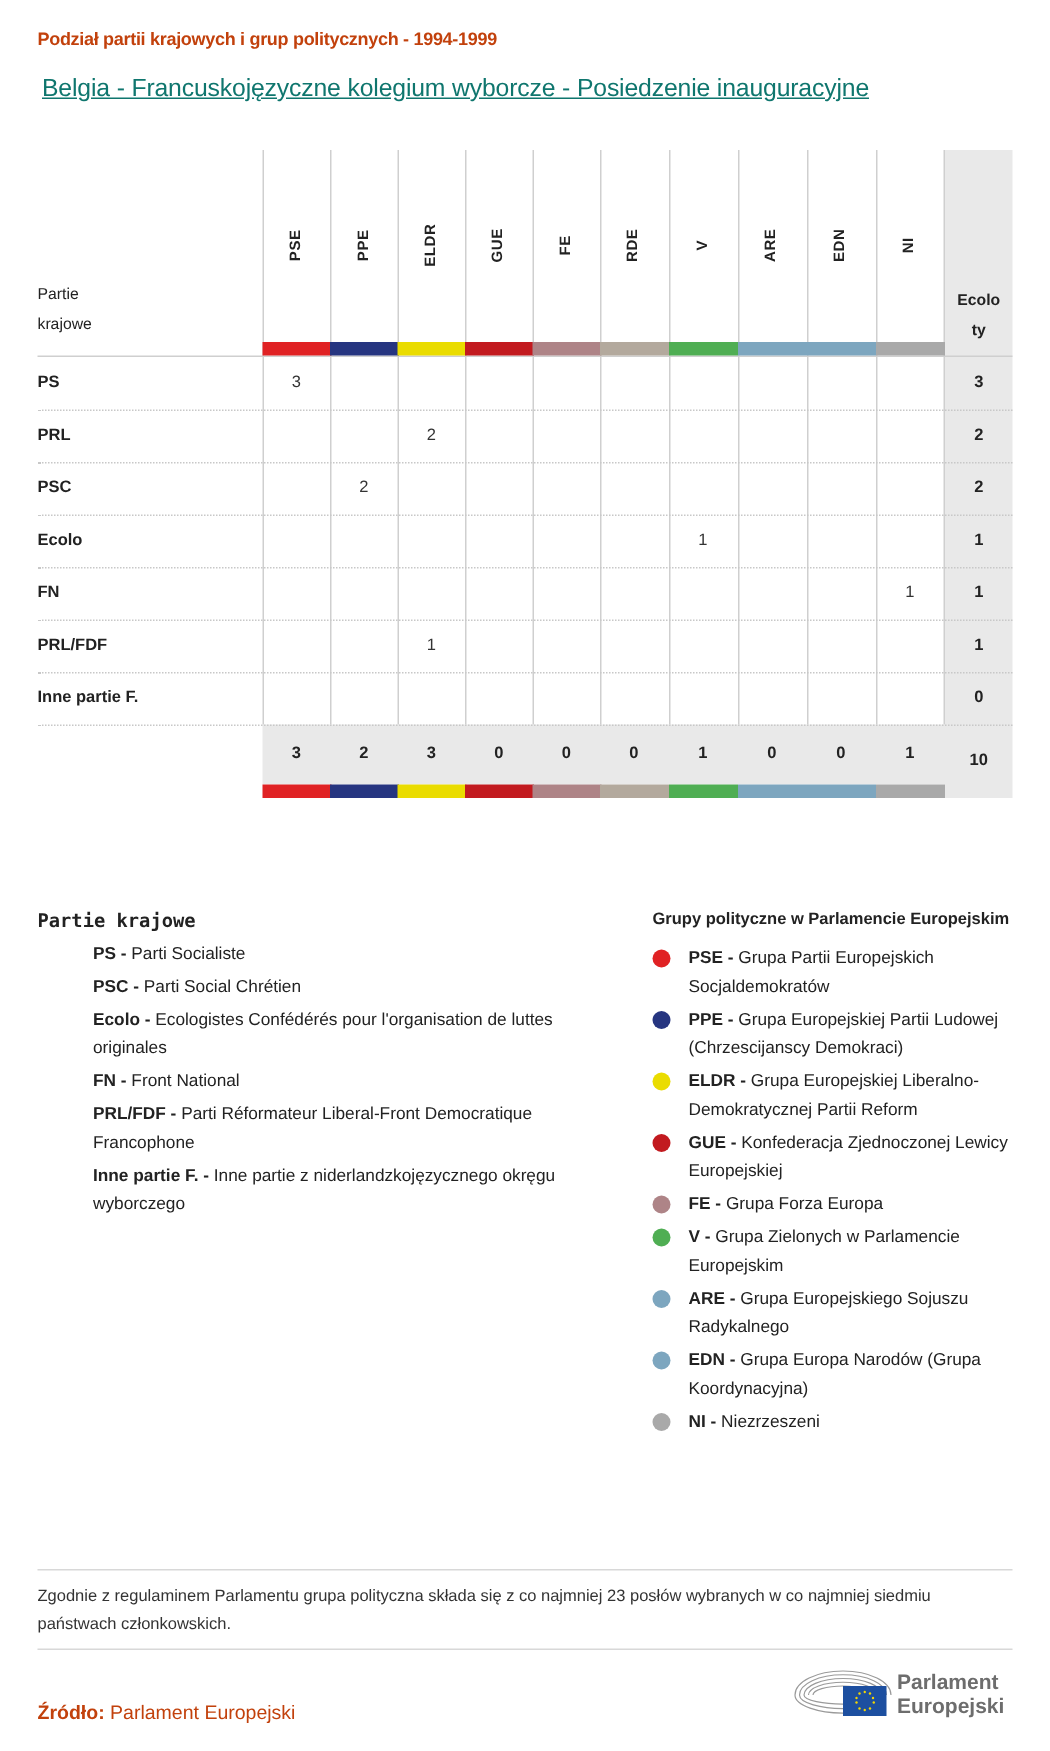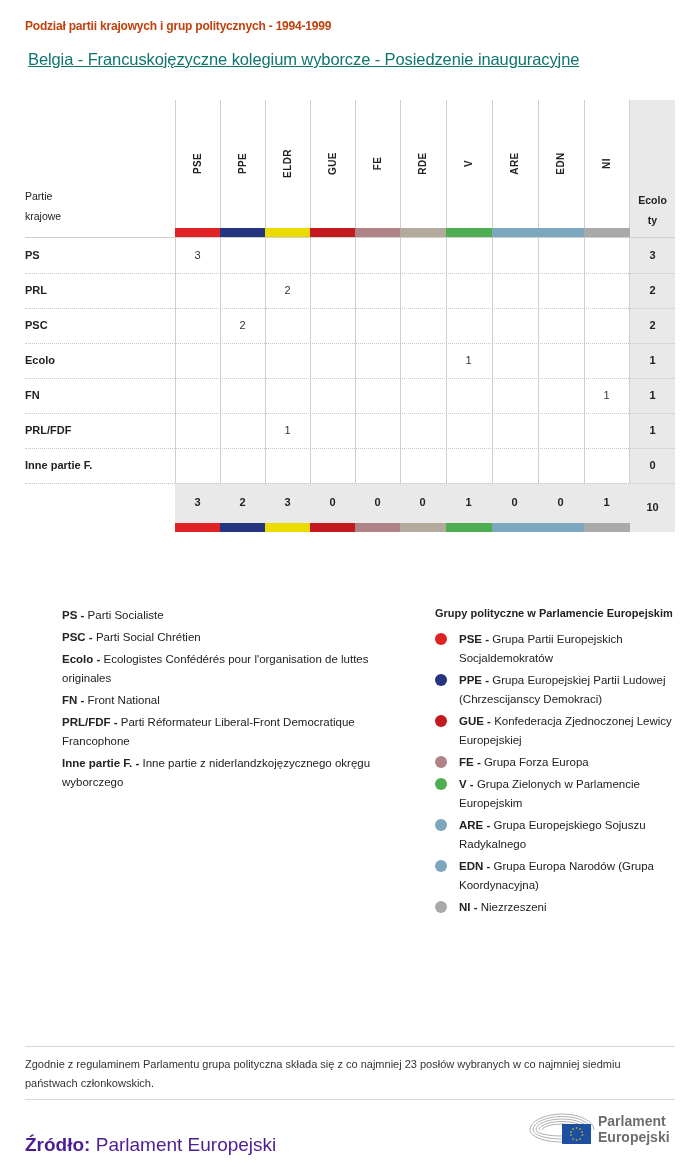--- a/index.html
+++ b/index.html
@@ -33,21 +33,21 @@
   .legend-left .item { font-size: 11.5px; line-height: 19px; color: #222; margin-bottom: 3px; margin-left: 37px; }
   .legend-left .item b { font-weight: bold; }
 
   .legend-right { position: absolute; left: 435px; top: 606px; width: 245px; }
   .legend-right h3 { font-size: 11px; font-weight: bold; color: #222; line-height: 14px; margin-bottom: 10px; }
   .legend-right .item { position: relative; padding-left: 24px; font-size: 11.5px; line-height: 19px; color: #222; margin-bottom: 3px; }
   .legend-right .dot { position: absolute; left: 0; top: 3px; width: 12px; height: 12px; border-radius: 50%; }
 
   .note-line { position: absolute; left: 25px; width: 650px; height: 1px; background: #d8d8d8; }
   .note { position: absolute; left: 25px; top: 1055px; width: 640px; font-size: 11px; line-height: 19px; color: #333; }
-  .source { position: absolute; left: 25px; top: 1134px; font-size: 19px; color: #4c1d95; }
+  .source { position: absolute; left: 25px; top: 1134px; font-size: 13px; color: #c2410c; }
   .source b { font-weight: bold; }
 
   .logo { position: absolute; left: 528px; top: 1108px; width: 150px; height: 40px; }
   .logo-text { position: absolute; left: 598px; top: 1113px; font-size: 14px; font-weight: bold; color: #6d6d6d; line-height: 16px; }
 </style>
 </head>
 <body>
 
 <div class="title">Podział partii krajowych i grup politycznych - 1994-1999</div>
 <div class="subtitle">Belgia - Francuskojęzyczne kolegium wyborcze - Posiedzenie inauguracyjne</div>
@@ -159,35 +159,37 @@
     <div class="total-cell" style="left: 355px;">0</div>
     <div class="total-cell" style="left: 400px;">0</div>
     <div class="total-cell" style="left: 446px;">1</div>
     <div class="total-cell" style="left: 492px;">0</div>
     <div class="total-cell" style="left: 538px;">0</div>
     <div class="total-cell" style="left: 584px;">1</div>
     <div class="mand-cell" style="top: 501px;">10</div>
   </div>
 
 <div class="legend-left">
+  <h3>Partie krajowe</h3>
   <div id="legend-left-items">
       <div class="item"><b>PS - </b><span>Parti Socialiste</span></div>
       <div class="item"><b>PSC - </b><span>Parti Social Chrétien</span></div>
       <div class="item"><b>Ecolo - </b><span>Ecologistes Confédérés pour l'organisation de luttes originales</span></div>
       <div class="item"><b>FN - </b><span>Front National</span></div>
       <div class="item"><b>PRL/FDF - </b><span>Parti Réformateur Liberal-Front Democratique Francophone</span></div>
       <div class="item"><b>Inne partie F. - </b><span>Inne partie z niderlandzkojęzycznego okręgu wyborczego</span></div>
     </div>
 </div>
 
 <div class="legend-right">
   <h3>Grupy polityczne w Parlamencie Europejskim</h3>
   <div id="legend-right-items">
       <div class="item"><span class="dot" style="background: rgb(224, 34, 36);"></span><b>PSE - </b><span>Grupa Partii Europejskich Socjaldemokratów</span></div>
       <div class="item"><span class="dot" style="background: rgb(38, 53, 128);"></span><b>PPE - </b><span>Grupa Europejskiej Partii Ludowej (Chrzescijanscy Demokraci)</span></div>
+      <div class="item"><span class="dot" style="background: rgb(234, 220, 0);"></span><b>ELDR - </b><span>Grupa Europejskiej Liberalno-Demokratycznej Partii Reform</span></div>
       <div class="item"><span class="dot" style="background: rgb(194, 26, 31);"></span><b>GUE - </b><span>Konfederacja Zjednoczonej Lewicy Europejskiej</span></div>
       <div class="item"><span class="dot" style="background: rgb(174, 132, 135);"></span><b>FE - </b><span>Grupa Forza Europa</span></div>
       <div class="item"><span class="dot" style="background: rgb(79, 174, 83);"></span><b>V - </b><span>Grupa Zielonych w Parlamencie Europejskim</span></div>
       <div class="item"><span class="dot" style="background: rgb(125, 166, 191);"></span><b>ARE - </b><span>Grupa Europejskiego Sojuszu Radykalnego</span></div>
       <div class="item"><span class="dot" style="background: rgb(125, 166, 191);"></span><b>EDN - </b><span>Grupa Europa Narodów (Grupa Koordynacyjna)</span></div>
       <div class="item"><span class="dot" style="background: rgb(169, 169, 169);"></span><b>NI - </b><span>Niezrzeszeni</span></div>
     </div>
 </div>
 
 <div class="note-line" style="top:1046px;"></div>

